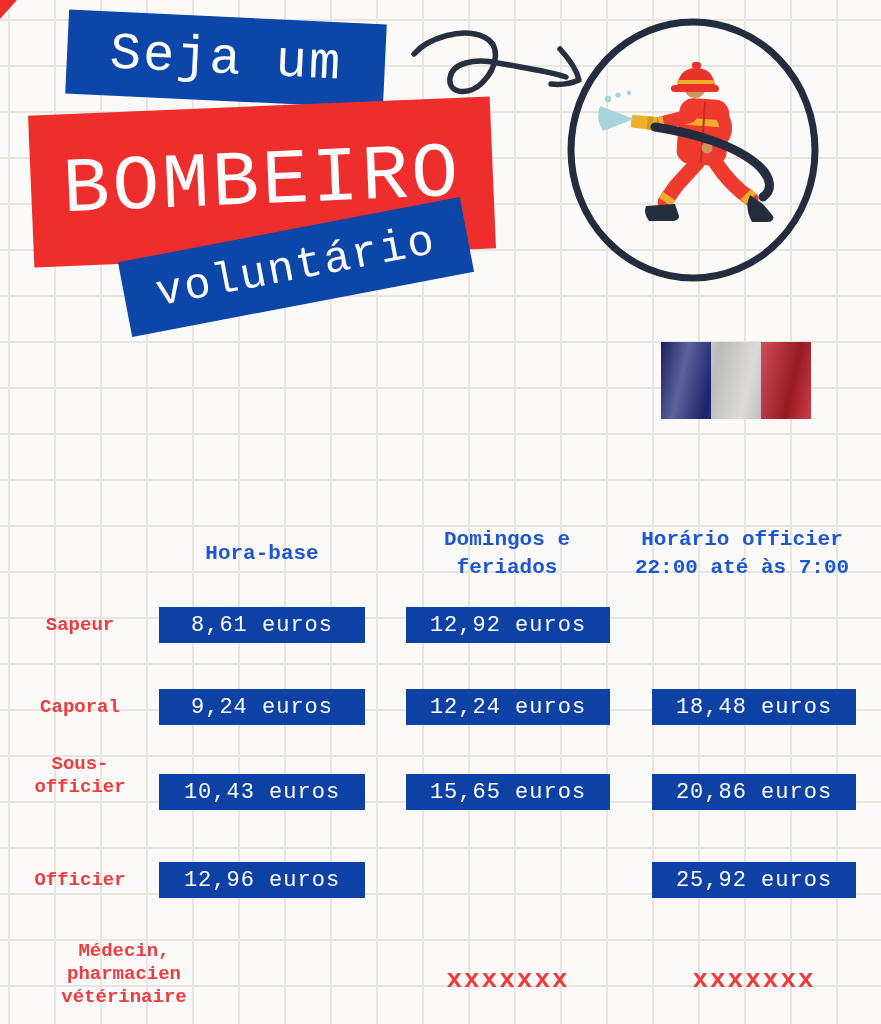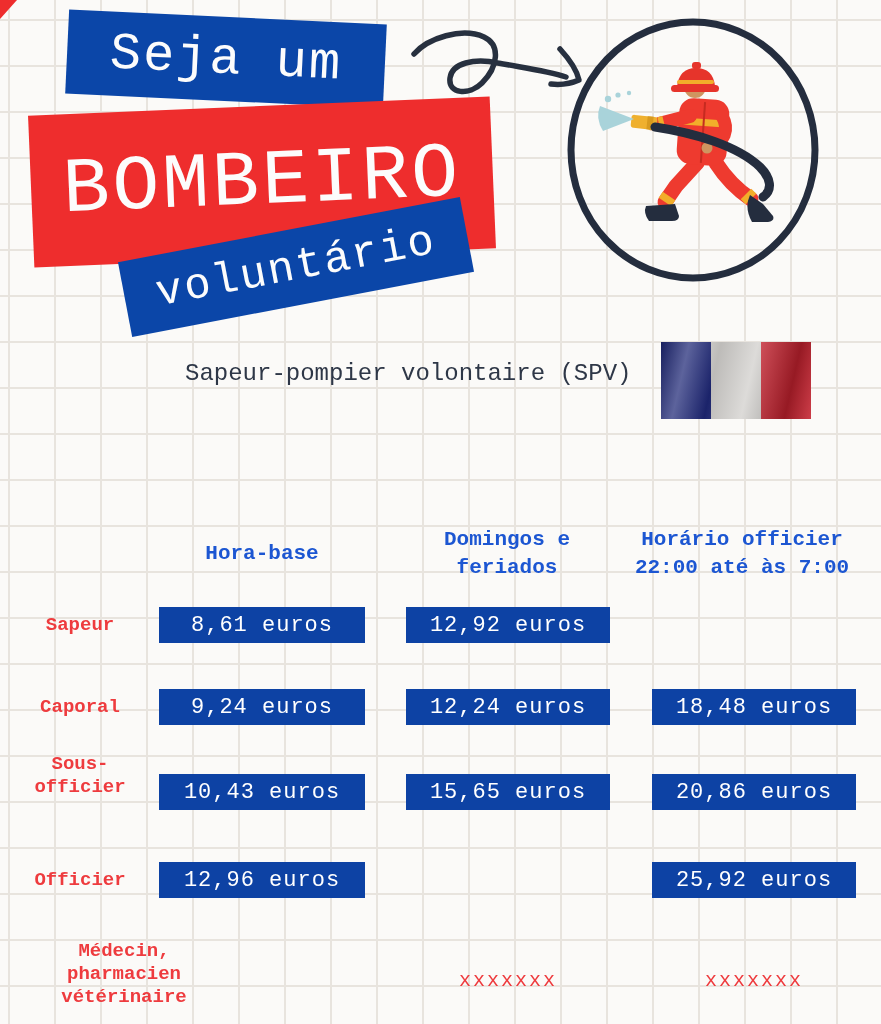--- a/index.html
+++ b/index.html
@@ -55,21 +55,21 @@
   .row-2 .row-label { top:calc(50% - 16px); }
   .row-4 .row-label { top:calc(50% - 6px);margin-left:44px; }
 
   .cell { position:absolute; top:0; height:36px; display:flex; align-items:center; justify-content:center;
           white-space:nowrap; }
   .c0 { left:159px; width:206px; }
   .c1 { left:406px; width:204px; }
   .c2 { left:652px; width:204px; }
   .row-4 .c0 { left:167px; width:203px; }
   .cell.boxed   { background:#0d42a4; color:#ffffff; font-size:22px; letter-spacing:1px; }
-  .cell.crossed { color:#ee3b3e; font-weight:normal; font-size:20px; letter-spacing:2px; }
+  .cell.crossed { color:#ee3b3e; font-weight:bold; font-size:26px; letter-spacing:2px; }
 </style>
 </head>
 <body>
 
 <div class="canvas">
 
   <div class="corner-red"></div>
 
   <div class="banner blue" id="banner-seja">Seja um</div>
   <div class="banner red" id="banner-bombeiro">BOMBEIRO</div>
@@ -114,21 +114,20 @@
     <path d="M 655 127 C 695 133 738 146 760 167 C 771 178 773 190 763 197" stroke="#242d3e" stroke-width="9" fill="none" stroke-linecap="round"></path>
 
     <circle cx="695" cy="87" r="11" fill="#cf9560"></circle>
     <circle cx="689" cy="86" r="1.3" fill="#242d3e"></circle>
     <path d="M 677 87 Q 679 68 696 68 Q 713 68 715 86 Z" fill="#e6342b"></path>
     <rect x="677" y="80" width="37" height="4" rx="2" fill="#f2ae2a"></rect>
     <rect x="671" y="85" width="48" height="7" rx="3.5" fill="#e6342b"></rect>
     <rect x="692" y="62" width="9" height="7" rx="3" fill="#e6342b"></rect>
   </svg>
 
-  <div class="subtitle">Sapeur-pompier volontaire (SPV)</div>
   <div class="flag"></div>
 
   <div>
     <div class="col-header" id="header-0">
         <div>Hora-base</div>
       </div>
     <div class="col-header" id="header-1">
         <div>Domingos e</div>
         <div>feriados</div>
       </div>

